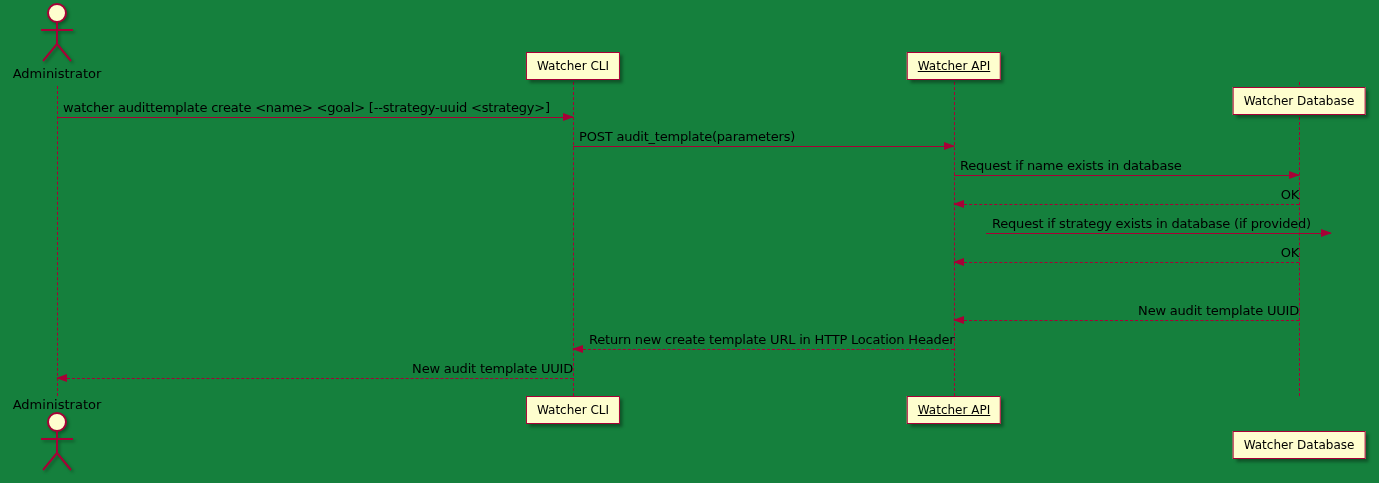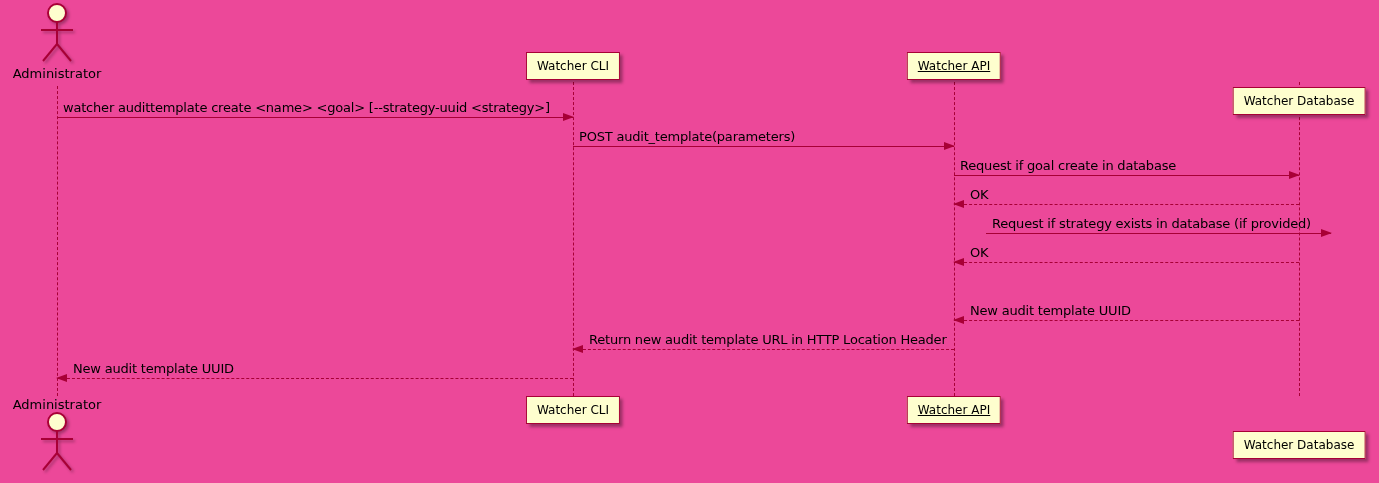--- a/index.html
+++ b/index.html
@@ -1,17 +1,17 @@
 <!DOCTYPE html>
 <html><head>
 <meta charset="utf-8">
 <style>
   html,body{margin:0;padding:0;background:#ffffff;}
   .canvas{
-    position:relative;width:1379px;height:483px;background:#ec4899;
+    position:relative;width:1379px;height:483px;background:#15803d;
     font-family:"DejaVu Sans","Liberation Sans",sans-serif;color:#000;
     overflow:hidden;
   }
   
   .lifeline{position:absolute;width:0;border-left:1px dashed #A80036;}
   .ll-admin{left:57px;top:86px;height:310px;}
   .ll-cli{left:573px;top:82px;height:314px;}
   .ll-api{left:954px;top:82px;height:314px;}
   .ll-db{left:1299px;top:82px;height:314px;}
   
@@ -30,21 +30,21 @@
   .actor-figure{position:absolute;filter:drop-shadow(2.5px 2.5px 1.5px rgba(0,0,0,0.30));}
   .actor-top{left:27px;top:3px;}
   .actor-bottom{left:27px;top:412px;}
   .actor-label{position:absolute;left:57px;transform:translateX(-50%);font-size:13px;white-space:nowrap;line-height:16px;}
   .actor-top-label{top:66px;}
   .actor-bottom-label{top:397px;}
   
   .message{position:absolute;font-size:13px;}
   .msg-label{height:16px;line-height:16px;white-space:nowrap;letter-spacing:-0.2px;}
   .pl6  .msg-label{padding-left:6px;}
-  .pl16 .msg-label{padding-left:16px;}
+  .pl16 .msg-label{padding-left:16px;text-align:right;}
   .msg-line{position:relative;height:0;margin-top:1px;}
   .msg-line.solid{border-top:1px solid #A80036;}
   .msg-line.dashed{border-top:1px dashed #A80036;}
   .head{position:absolute;width:0;height:0;top:-5px;
         border-top:4.5px solid transparent;border-bottom:4.5px solid transparent;}
   .head.right{right:-1px;border-left:11px solid #A80036;}
   .head.left{left:-1px;border-right:11px solid #A80036;}
   .m0{left:57px;top:100px;width:516px;}
   .m1{left:573px;top:129px;width:381px;}
   .m2{left:954px;top:158px;width:345px;}
@@ -85,21 +85,21 @@
       <span class="head right"></span>
     </div>
   </div>
   <div class="message m0 pl6">
     <div class="msg-label">watcher audittemplate create &lt;name&gt; &lt;goal&gt; [--strategy-uuid &lt;strategy&gt;]</div>
     <div class="msg-line solid">
       <span class="head right"></span>
     </div>
   </div>
   <div class="message m2 pl6">
-    <div class="msg-label">Request if goal create in database</div>
+    <div class="msg-label">Request if name exists in database</div>
     <div class="msg-line solid">
       <span class="head right"></span>
     </div>
   </div>
   <div class="message m3 pl16">
     <div class="msg-label">OK</div>
     <div class="msg-line dashed">
       <span class="head left"></span>
     </div>
   </div>
@@ -115,21 +115,21 @@
       <span class="head left"></span>
     </div>
   </div>
   <div class="message m7 pl16">
     <div class="msg-label">New audit template UUID</div>
     <div class="msg-line dashed">
       <span class="head left"></span>
     </div>
   </div>
   <div class="message m8 pl16">
-    <div class="msg-label">Return new audit template URL in HTTP Location Header</div>
+    <div class="msg-label">Return new create template URL in HTTP Location Header</div>
     <div class="msg-line dashed">
       <span class="head left"></span>
     </div>
   </div>
   <div class="message m9 pl16">
     <div class="msg-label">New audit template UUID</div>
     <div class="msg-line dashed">
       <span class="head left"></span>
     </div>
   </div>

